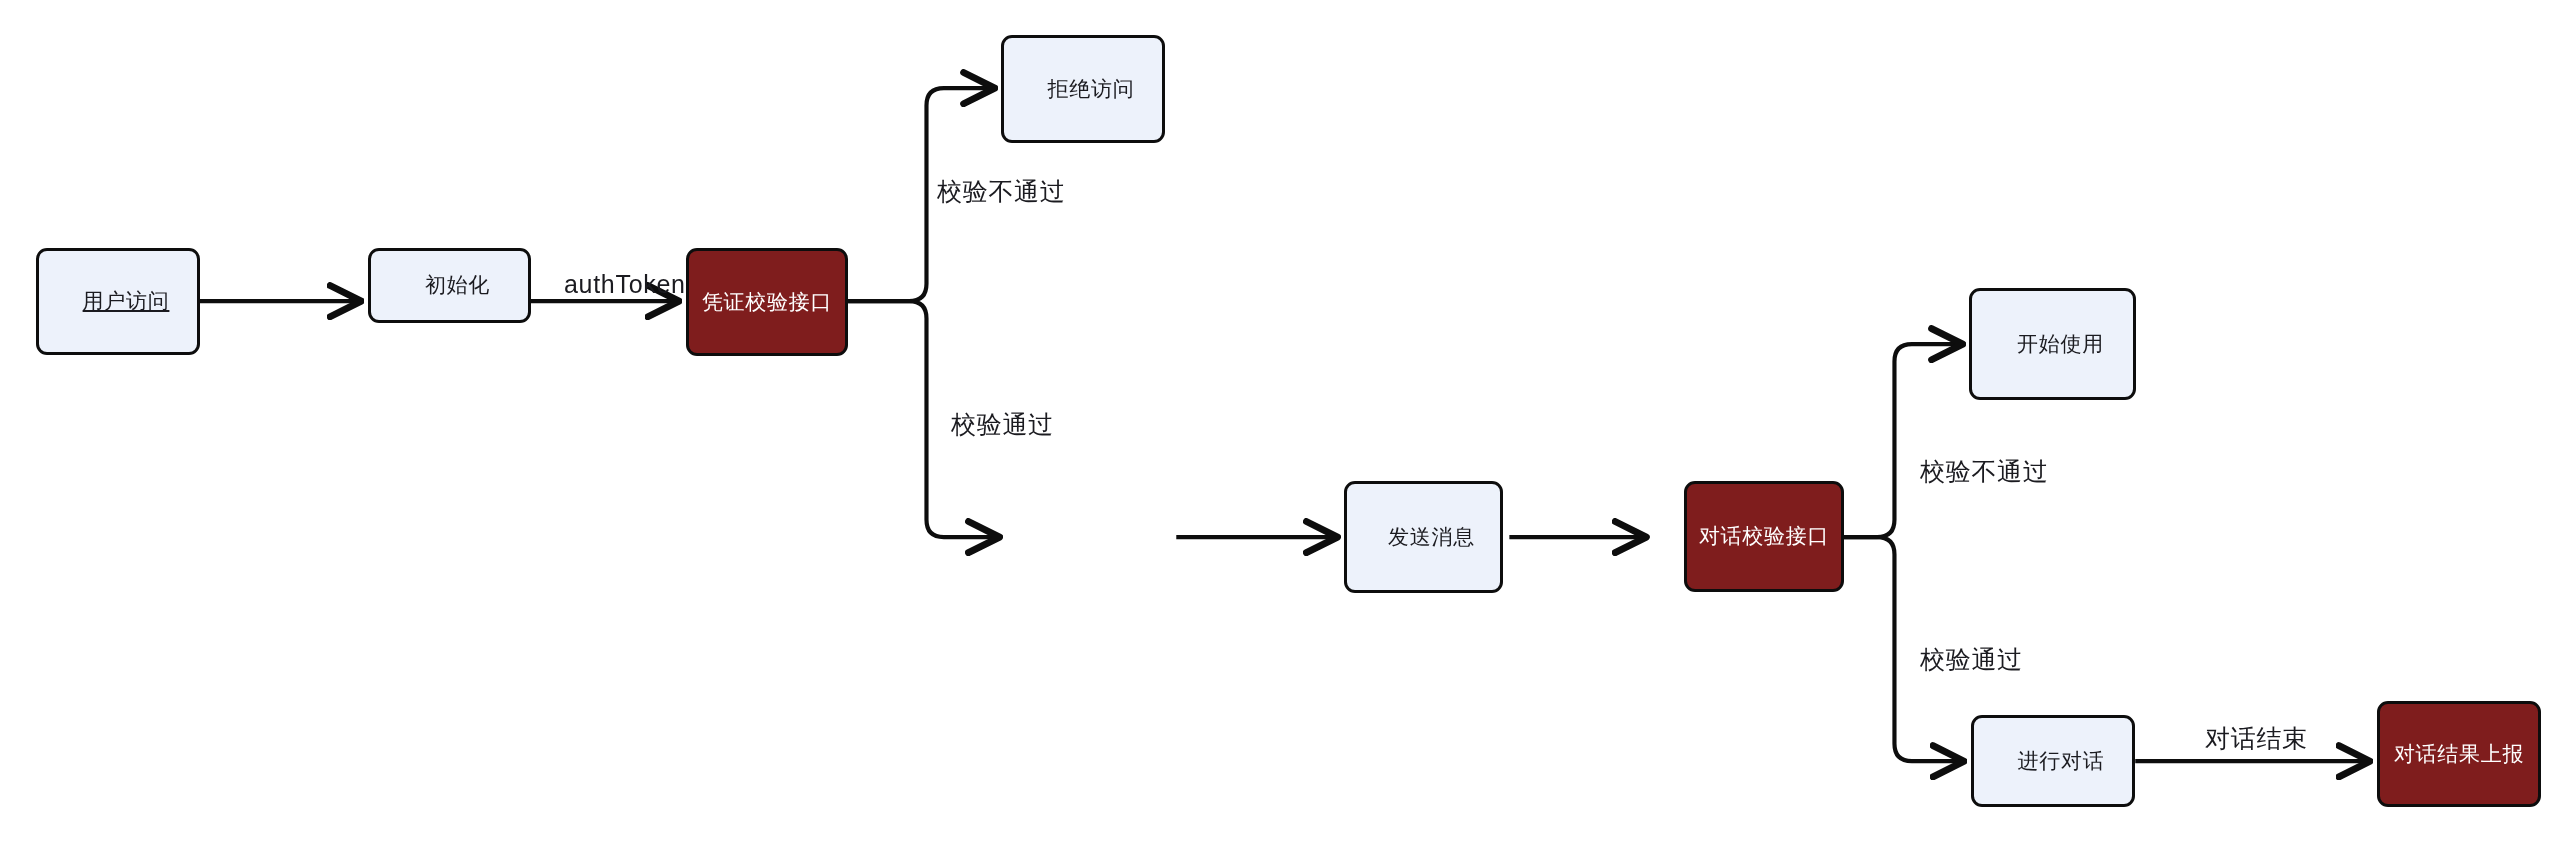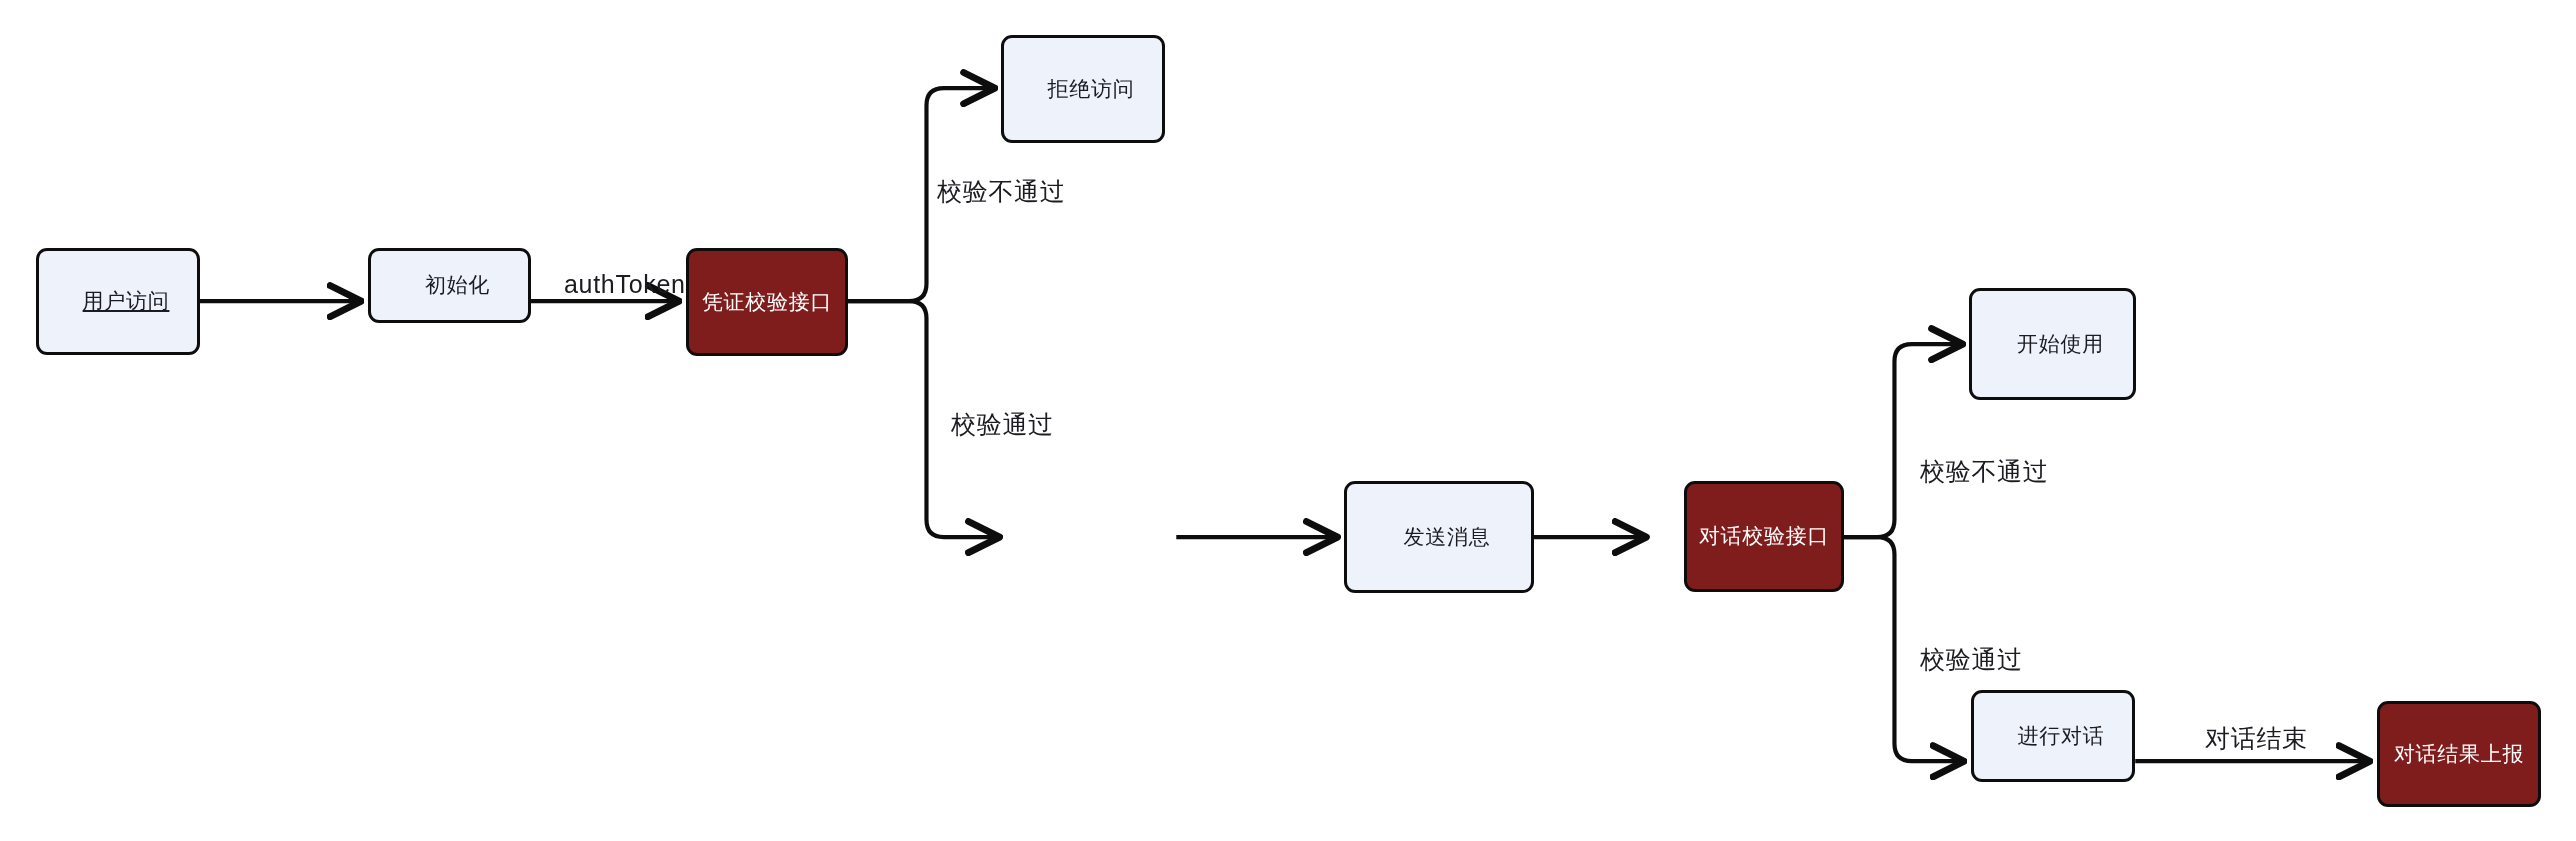--- a/index.html
+++ b/index.html
@@ -92,27 +92,27 @@
 
   <div class="node plain" style="left:36px; top:248px; width:164px; height:107px;text-decoration:underline;">用户访问</div>
 
   <div class="node plain" style="left:368px; top:248px; width:163px; height:75px;">初始化</div>
 
   <div class="node accent" style="left:686px; top:248px; width:162px; height:108px;">凭证校验接口</div>
 
   <div class="node plain" style="left:1001px; top:35px; width:164px; height:108px;">拒绝访问</div>
 
 
-  <div class="node plain" style="left:1344px; top:481px; width:190px; height:112px;">发送消息</div>
+  <div class="node plain" style="left:1344px; top:481px; width:159px; height:112px;">发送消息</div>
 
   <div class="node accent" style="left:1684px; top:481px; width:160px; height:111px;text-align:right;">对话校验接口</div>
 
   <div class="node plain" style="left:1969px; top:288px; width:167px; height:112px;">开始使用</div>
 
-  <div class="node plain" style="left:1971px; top:690px; width:164px; height:92px;">进行对话</div>
+  <div class="node plain" style="left:1971px; top:715px; width:164px; height:92px;">进行对话</div>
 
   <div class="node accent" style="left:2377px; top:701px; width:164px; height:106px;">对话结果上报</div>
 
   <div class="edge-label" style="left:564px; top:272px;">authToken</div>
 
   <div class="edge-label" style="left:937px; top:179px;">校验不通过</div>
 
   <div class="edge-label" style="left:951px; top:412px;">校验通过</div>
 
   <div class="edge-label" style="left:1920px; top:459px;">校验不通过</div>

